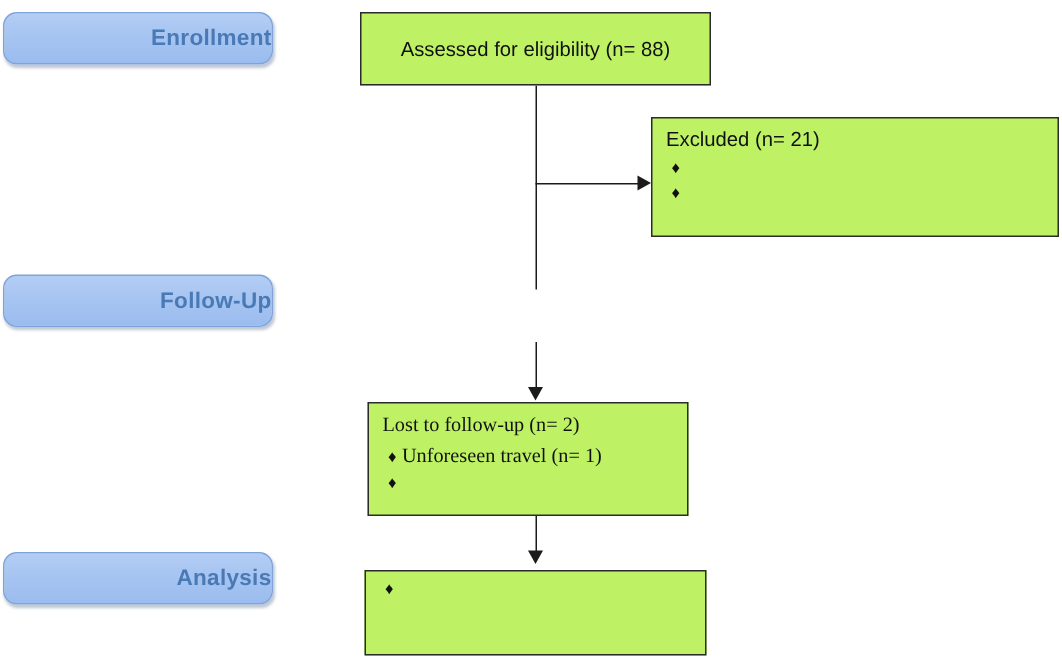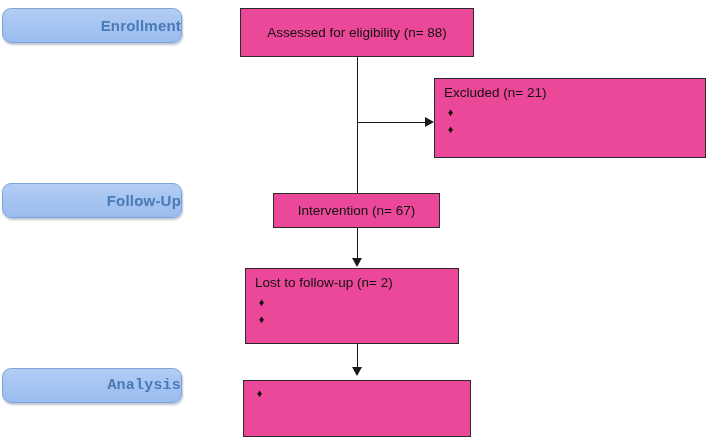--- a/index.html
+++ b/index.html
@@ -30,21 +30,21 @@
     font-weight: bold;
     font-size: 15px;
     letter-spacing: 0.2px;
     box-shadow: 1px 2px 2px rgba(110,130,155,0.45);
   }
 
   
   .flow-box {
     position: absolute;
     box-sizing: border-box;
-    background: #ec4899;
+    background: #bef264;
     border: 1.6px solid #2b2b2b;
     color: #111111;
     font-size: 13.5px;
     line-height: 1.0;
     padding: 7px 9px 6px 9px;
   }
   .flow-box .line {
     white-space: nowrap;
     margin: 0;
     padding: 0;
@@ -108,21 +108,21 @@
 <div id="flow-root">
 
   <div class="stage-label" style="left:2px; top:8px; width:180px; height:35px;">
     <span>Enrollment</span>
   </div>
 
   <div class="stage-label" style="left:2px; top:183px; width:180px; height:35px;padding-left:16px;">
     <span>Follow-Up</span>
   </div>
 
-  <div class="stage-label" style="left:2px; top:368px; width:180px; height:35px;font-family:Liberation Mono, monospace;">
+  <div class="stage-label" style="left:2px; top:368px; width:180px; height:35px;">
     <span>Analysis</span>
   </div>
 
   <div class="vline" style="left:357px; top:57px; height:136px;"></div>
 
   <div class="hline" style="left:357px; top:122px; width:69px;"></div>
   <div class="arrow-right" style="left:425px; top:117px;"></div>
 
   <div class="vline" style="left:357px; top:228px; height:31px;"></div>
   <div class="arrow-down" style="left:352px; top:258px;"></div>
@@ -137,28 +137,26 @@
   <div class="flow-box" style="left:434px; top:78px; width:272px; height:80px;">
     <div class="line head-line">Excluded (n= 21)</div>
     <div class="bullet-line">
       <span class="bullet-glyph">♦</span>
     </div>
     <div class="bullet-line">
       <span class="bullet-glyph">♦</span>
     </div>
   </div>
 
-  <div class="flow-box box-centered" style="left:273px; top:193px; width:167px; height:35px;">
-    <span class="line">Intervention (n= 67)</span>
-  </div>
 
-  <div class="flow-box" style="left:245px; top:268px; width:214px; height:76px;">
+  <div class="flow-box" style="left:245px; top:268px; width:214px; height:76px;font-family:Liberation Serif, serif;">
     <div class="line head-line">Lost to follow-up (n= 2)</div>
     <div class="bullet-line">
       <span class="bullet-glyph">♦</span>
+      <span class="line">Unforeseen travel (n= 1)</span>
     </div>
     <div class="bullet-line">
       <span class="bullet-glyph">♦</span>
     </div>
   </div>
 
   <div class="flow-box" style="left:243px; top:380px; width:228px; height:57px;">
     <div class="bullet-line">
       <span class="bullet-glyph">♦</span>
     </div>

